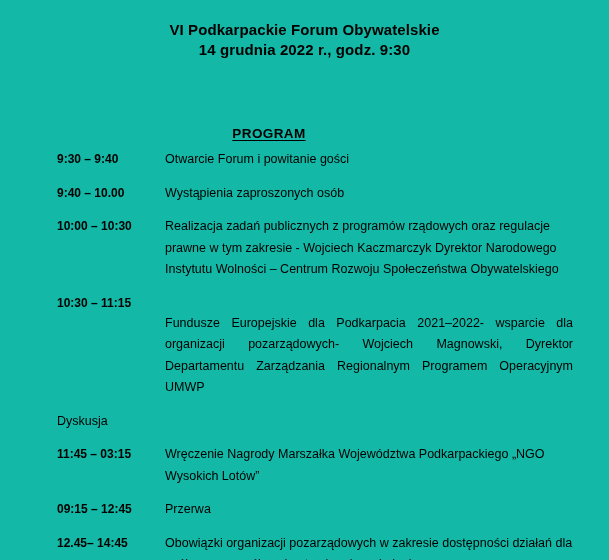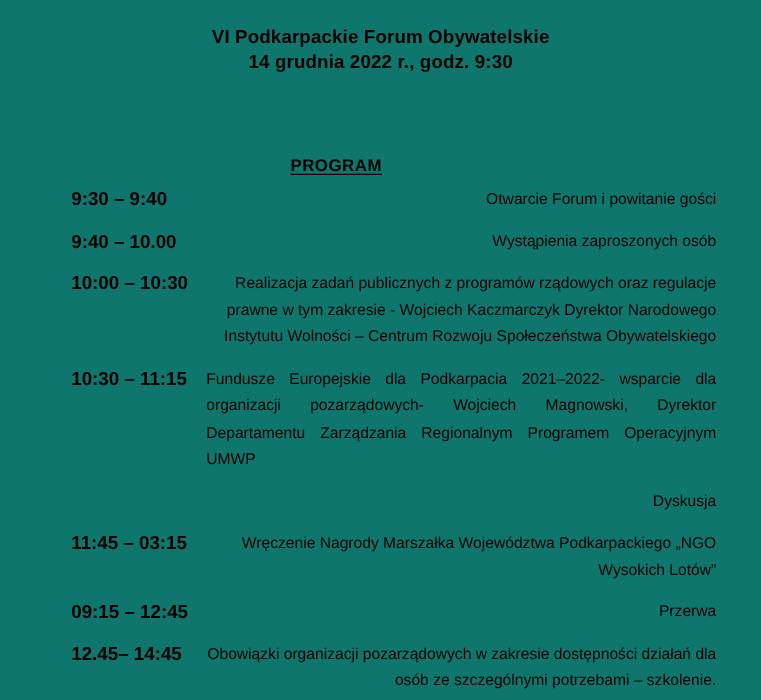--- a/index.html
+++ b/index.html
@@ -14,21 +14,21 @@
     overflow: hidden;
     font-family: "Liberation Sans", sans-serif;
     color: #000000;
     -webkit-font-smoothing: none;
   }
 
   .page {
     position: relative;
     width: 609px;
     height: 560px;
-    background: #0f766e;
+    background: #14b8a6;
   }
 
   
   .doc-header {
     position: absolute;
     left: 0;
     top: 20px;
     width: 609px;
     text-align: center;
   }
@@ -69,37 +69,38 @@
     align-items: flex-start;
     margin-bottom: 12px;
   }
   .entry:last-child {
     margin-bottom: 16px;
   }
 
   .entry-time {
     flex: 0 0 108px;
     width: 108px;
-    font-size: 15px;
+    font-size: 12px;
     font-weight: bold;
     line-height: 21.5px;
     white-space: nowrap;
   }
 
   .entry-desc {
     flex: 1 1 auto;
     font-size: 12.5px;
     font-weight: normal;
     line-height: 21.5px;
-    text-align: right;
+    text-align: left;
     hyphens: none;
   }
   .entry-desc.justified {
     text-align: justify;
     text-align-last: left;
+    margin-top: 20px;
   }
 </style>
 </head>
 <body>
 
 <div class="page">
 
   <div class="doc-header">
     <div class="doc-title-line">VI Podkarpackie Forum Obywatelskie</div>
     <div class="doc-title-line">14 grudnia 2022 r., godz. 9:30</div>

